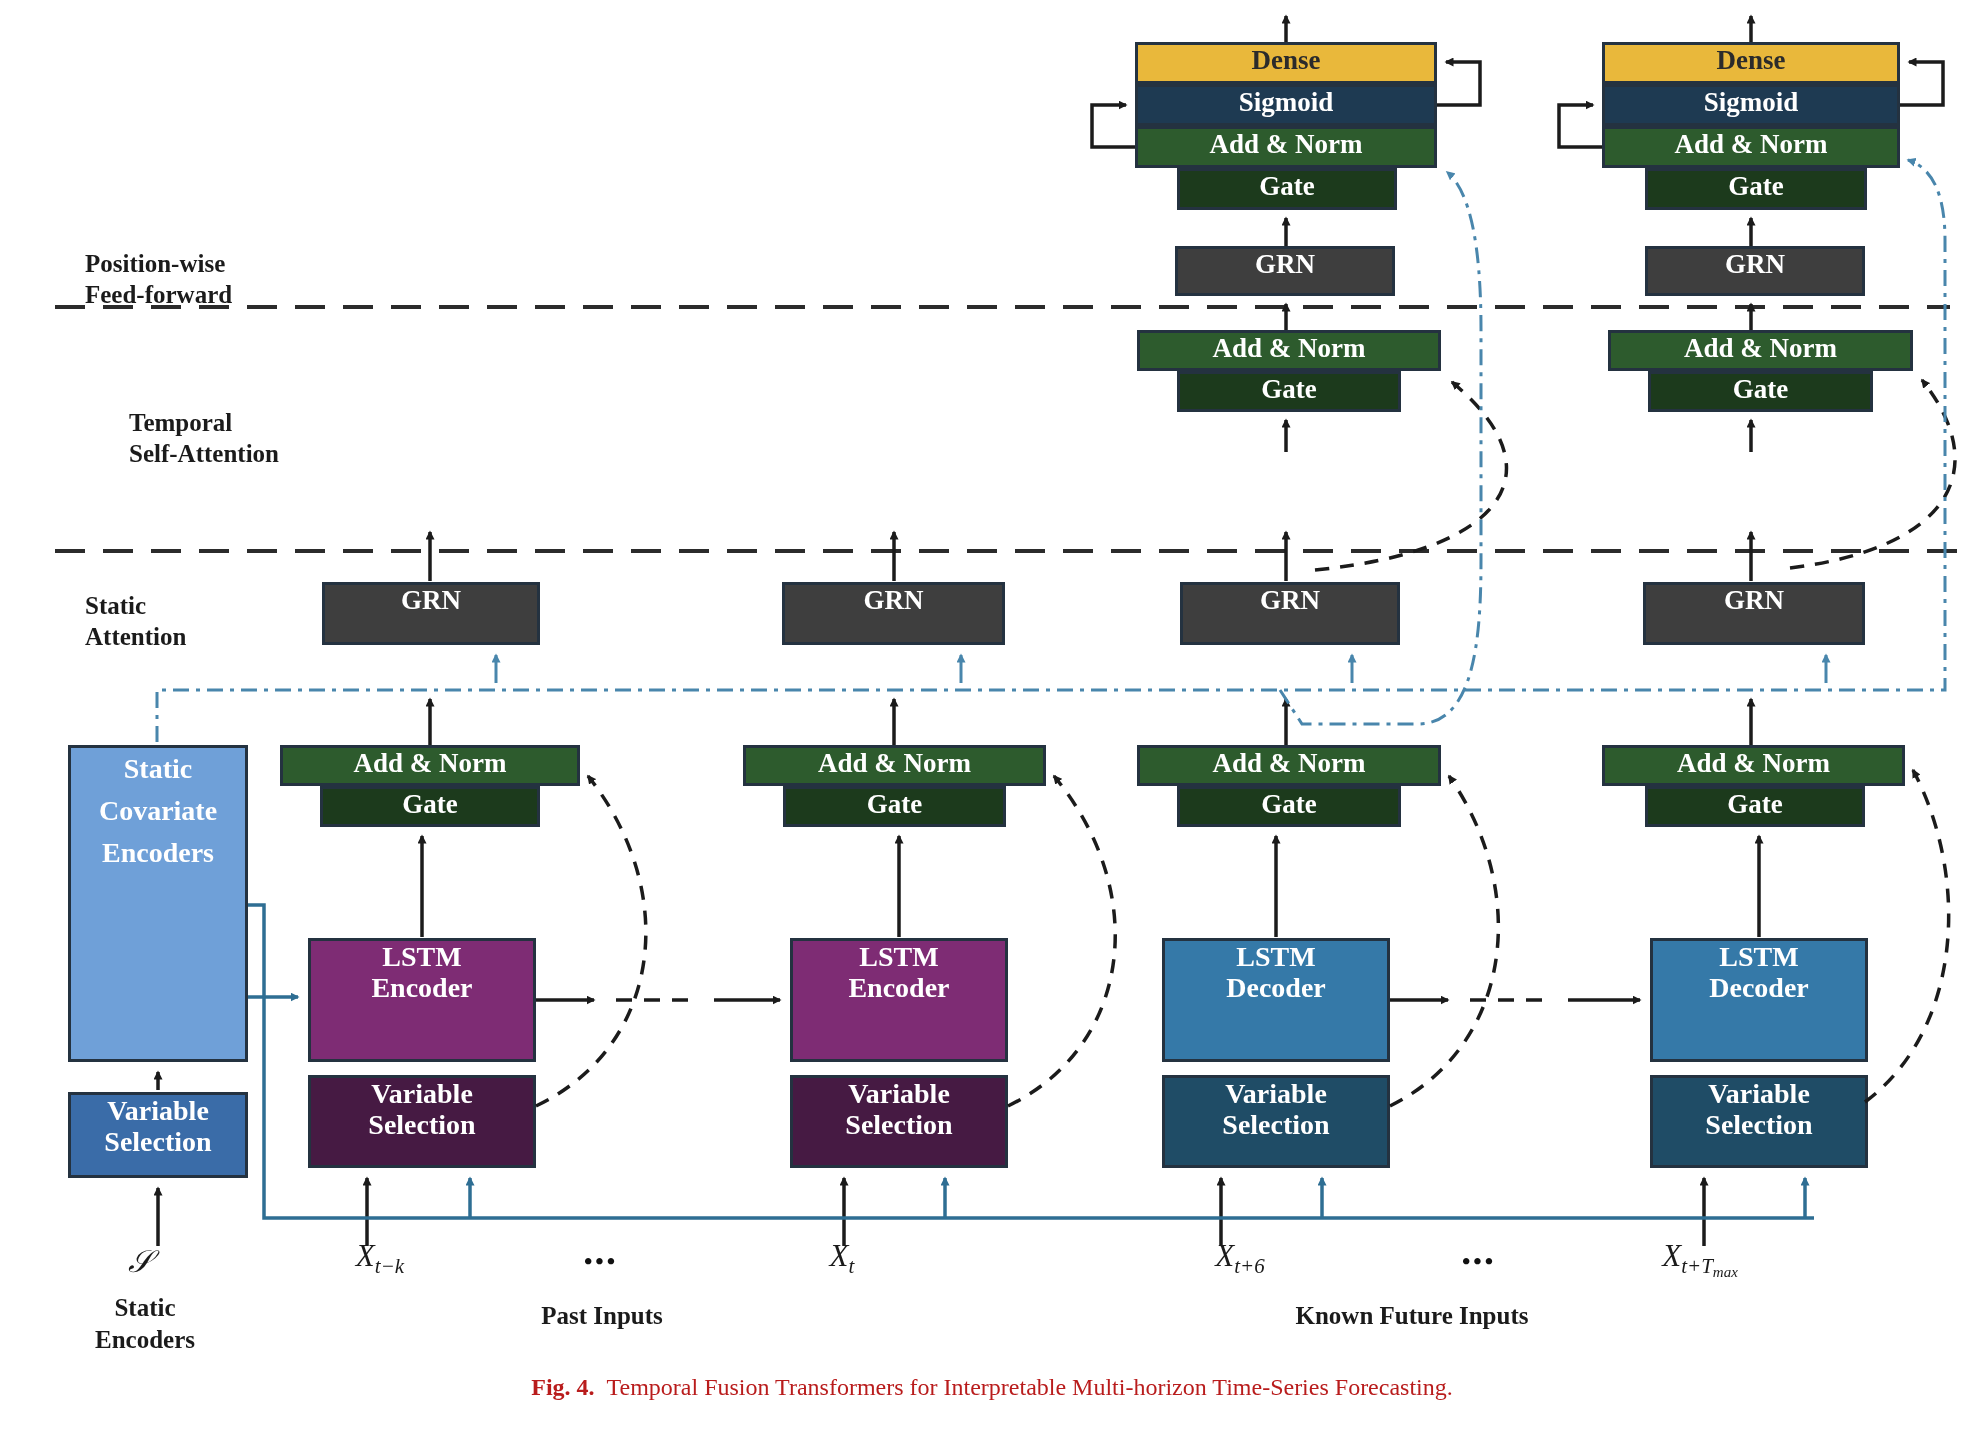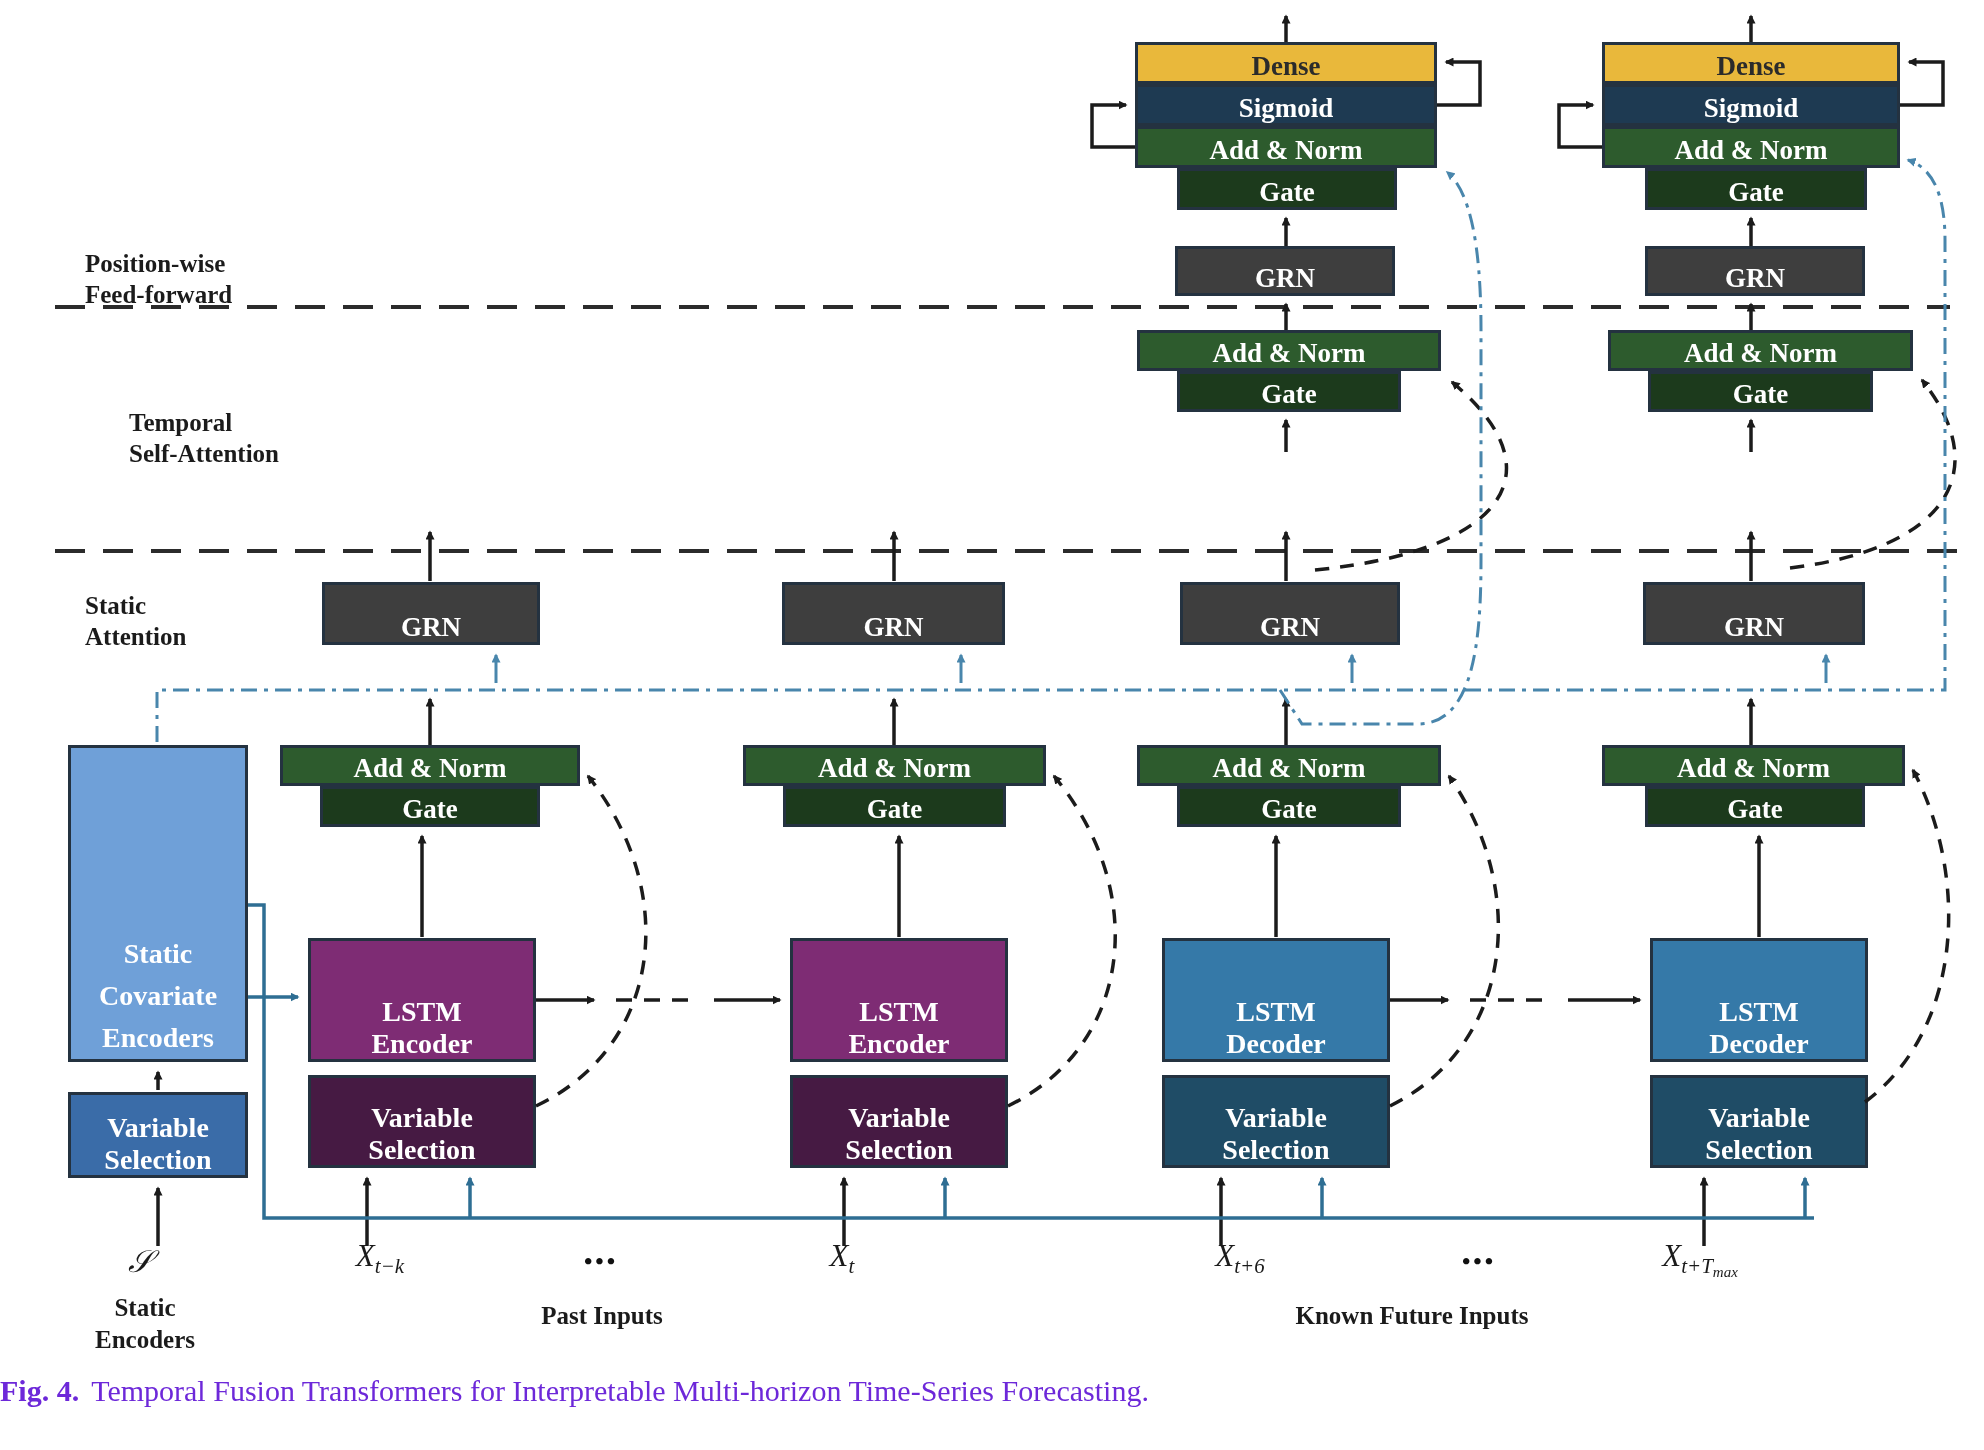--- a/index.html
+++ b/index.html
@@ -1,30 +1,30 @@
 <!DOCTYPE html>
 <html><head>
 <meta charset="utf-8">
 <style>
   html,body{margin:0;padding:0;background:#ffffff;}
   #fig{position:relative;width:1984px;height:1450px;background:#ffffff;overflow:hidden;
        font-family:"Liberation Serif",serif;}
   .box{position:absolute;box-sizing:border-box;border:3px solid #243240;color:#ffffff;
-       display:flex;flex-direction:column;align-items:center;justify-content:flex-end;
+       display:flex;flex-direction:column;align-items:center;justify-content:flex-start;
        font-weight:bold;text-align:center;line-height:1.12;z-index:1;}
   .lbl27{font-size:27px;}
   .lbl28{font-size:28px;}
   .att{font-size:34px;letter-spacing:.5px;}
   .seclab{position:absolute;color:#1b1b1b;font-weight:bold;font-size:25px;line-height:31px;z-index:1;}
   .xlab{position:absolute;color:#1b1b1b;font-size:31px;font-style:italic;z-index:3;transform:translateX(-50%);}
   .xlab sub{font-size:21px;font-style:italic;}
   .xlab .subsub{font-size:15px;vertical-align:-4px;}
   .grouplab{position:absolute;color:#1b1b1b;font-weight:bold;font-size:25px;z-index:3;transform:translateX(-50%);text-align:center;line-height:32px;}
   .dots{position:absolute;color:#111;font-weight:bold;font-size:24px;letter-spacing:3px;z-index:3;transform:translateX(-50%);}
-  #caption{position:absolute;left:0;width:100%;top:1374px;color:#6d28d9;font-size:30px;z-index:3;}
+  #caption{position:absolute;left:0;width:100%;top:1374px;text-align:center;color:#b91c1c;font-size:24px;z-index:3;}
   #caption b{margin-right:12px;}
   svg.overlay{position:absolute;left:0;top:0;z-index:2;pointer-events:none;}
 </style>
 </head>
 <body>
 
 <div id="fig">
 
   <div class="box lbl27" style="left:1135px;top:42px;width:302px;height:42px;background:#E9B83B;color:#2b2b2b;">
       <span>Dense</span>

